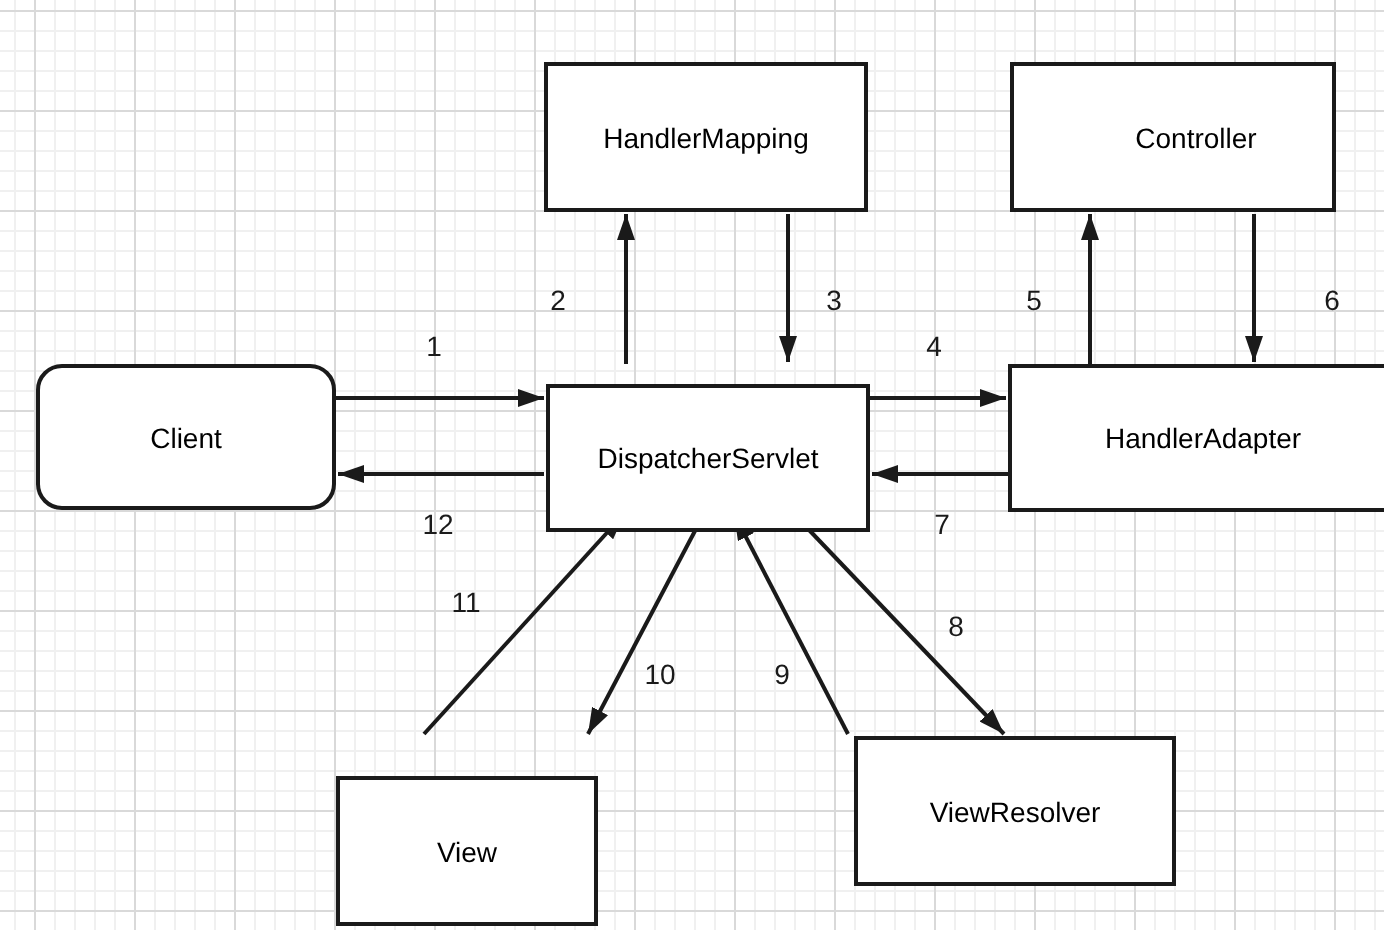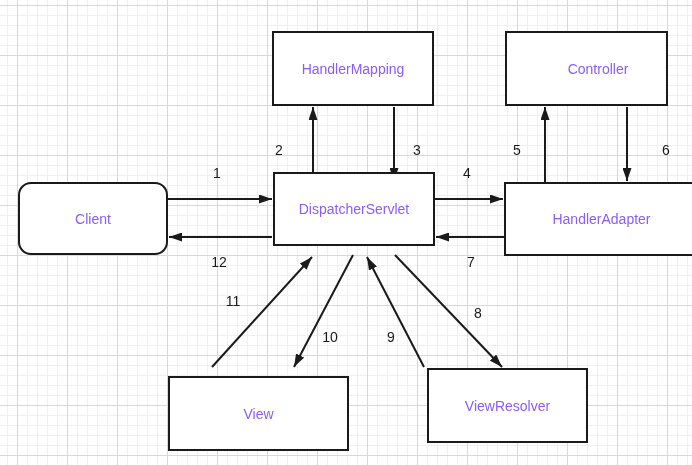--- a/index.html
+++ b/index.html
@@ -44,32 +44,32 @@
   }
   .node {
     position: absolute;
     box-sizing: border-box;
     background: #ffffff;
     border: 2px solid #1a1a1a;
     display: flex;
     align-items: center;
     justify-content: center;
     font-size: 14px;
-    color: #8b5cf6;
+    color: #000000;
     text-align: center;
   }
   .node.rounded {
     border-radius: 13px;
   }
   #node-handler-mapping { left: 272px; top: 31px;  width: 162px; height: 75px; }
   #node-controller      { left: 505px; top: 31px;  width: 163px; height: 75px; padding-left: 23px; }
   #node-client          { left: 18px;  top: 182px; width: 150px; height: 73px; }
-  #node-dispatcher      { left: 273px; top: 172px; width: 162px; height: 74px; }
+  #node-dispatcher      { left: 273px; top: 192px; width: 162px; height: 74px; }
   #node-handler-adapter { left: 504px; top: 182px; width: 195px; height: 74px; }
-  #node-view            { left: 168px; top: 376px; width: 181px; height: 75px; }
+  #node-view            { left: 168px; top: 388px; width: 131px; height: 75px; }
   #node-view-resolver   { left: 387px; top: 368px; width: 161px; height: 75px; margin-left: 40px; }
 </style>
 </head>
 <body>
 
 <div class="canvas">
 
   <svg class="edges-layer" width="692" height="465" viewBox="0 0 692 465" xmlns="http://www.w3.org/2000/svg">
     <defs>
       <marker id="arrowhead" markerUnits="userSpaceOnUse" markerWidth="13" markerHeight="9" refX="13" refY="4.5" orient="auto">

